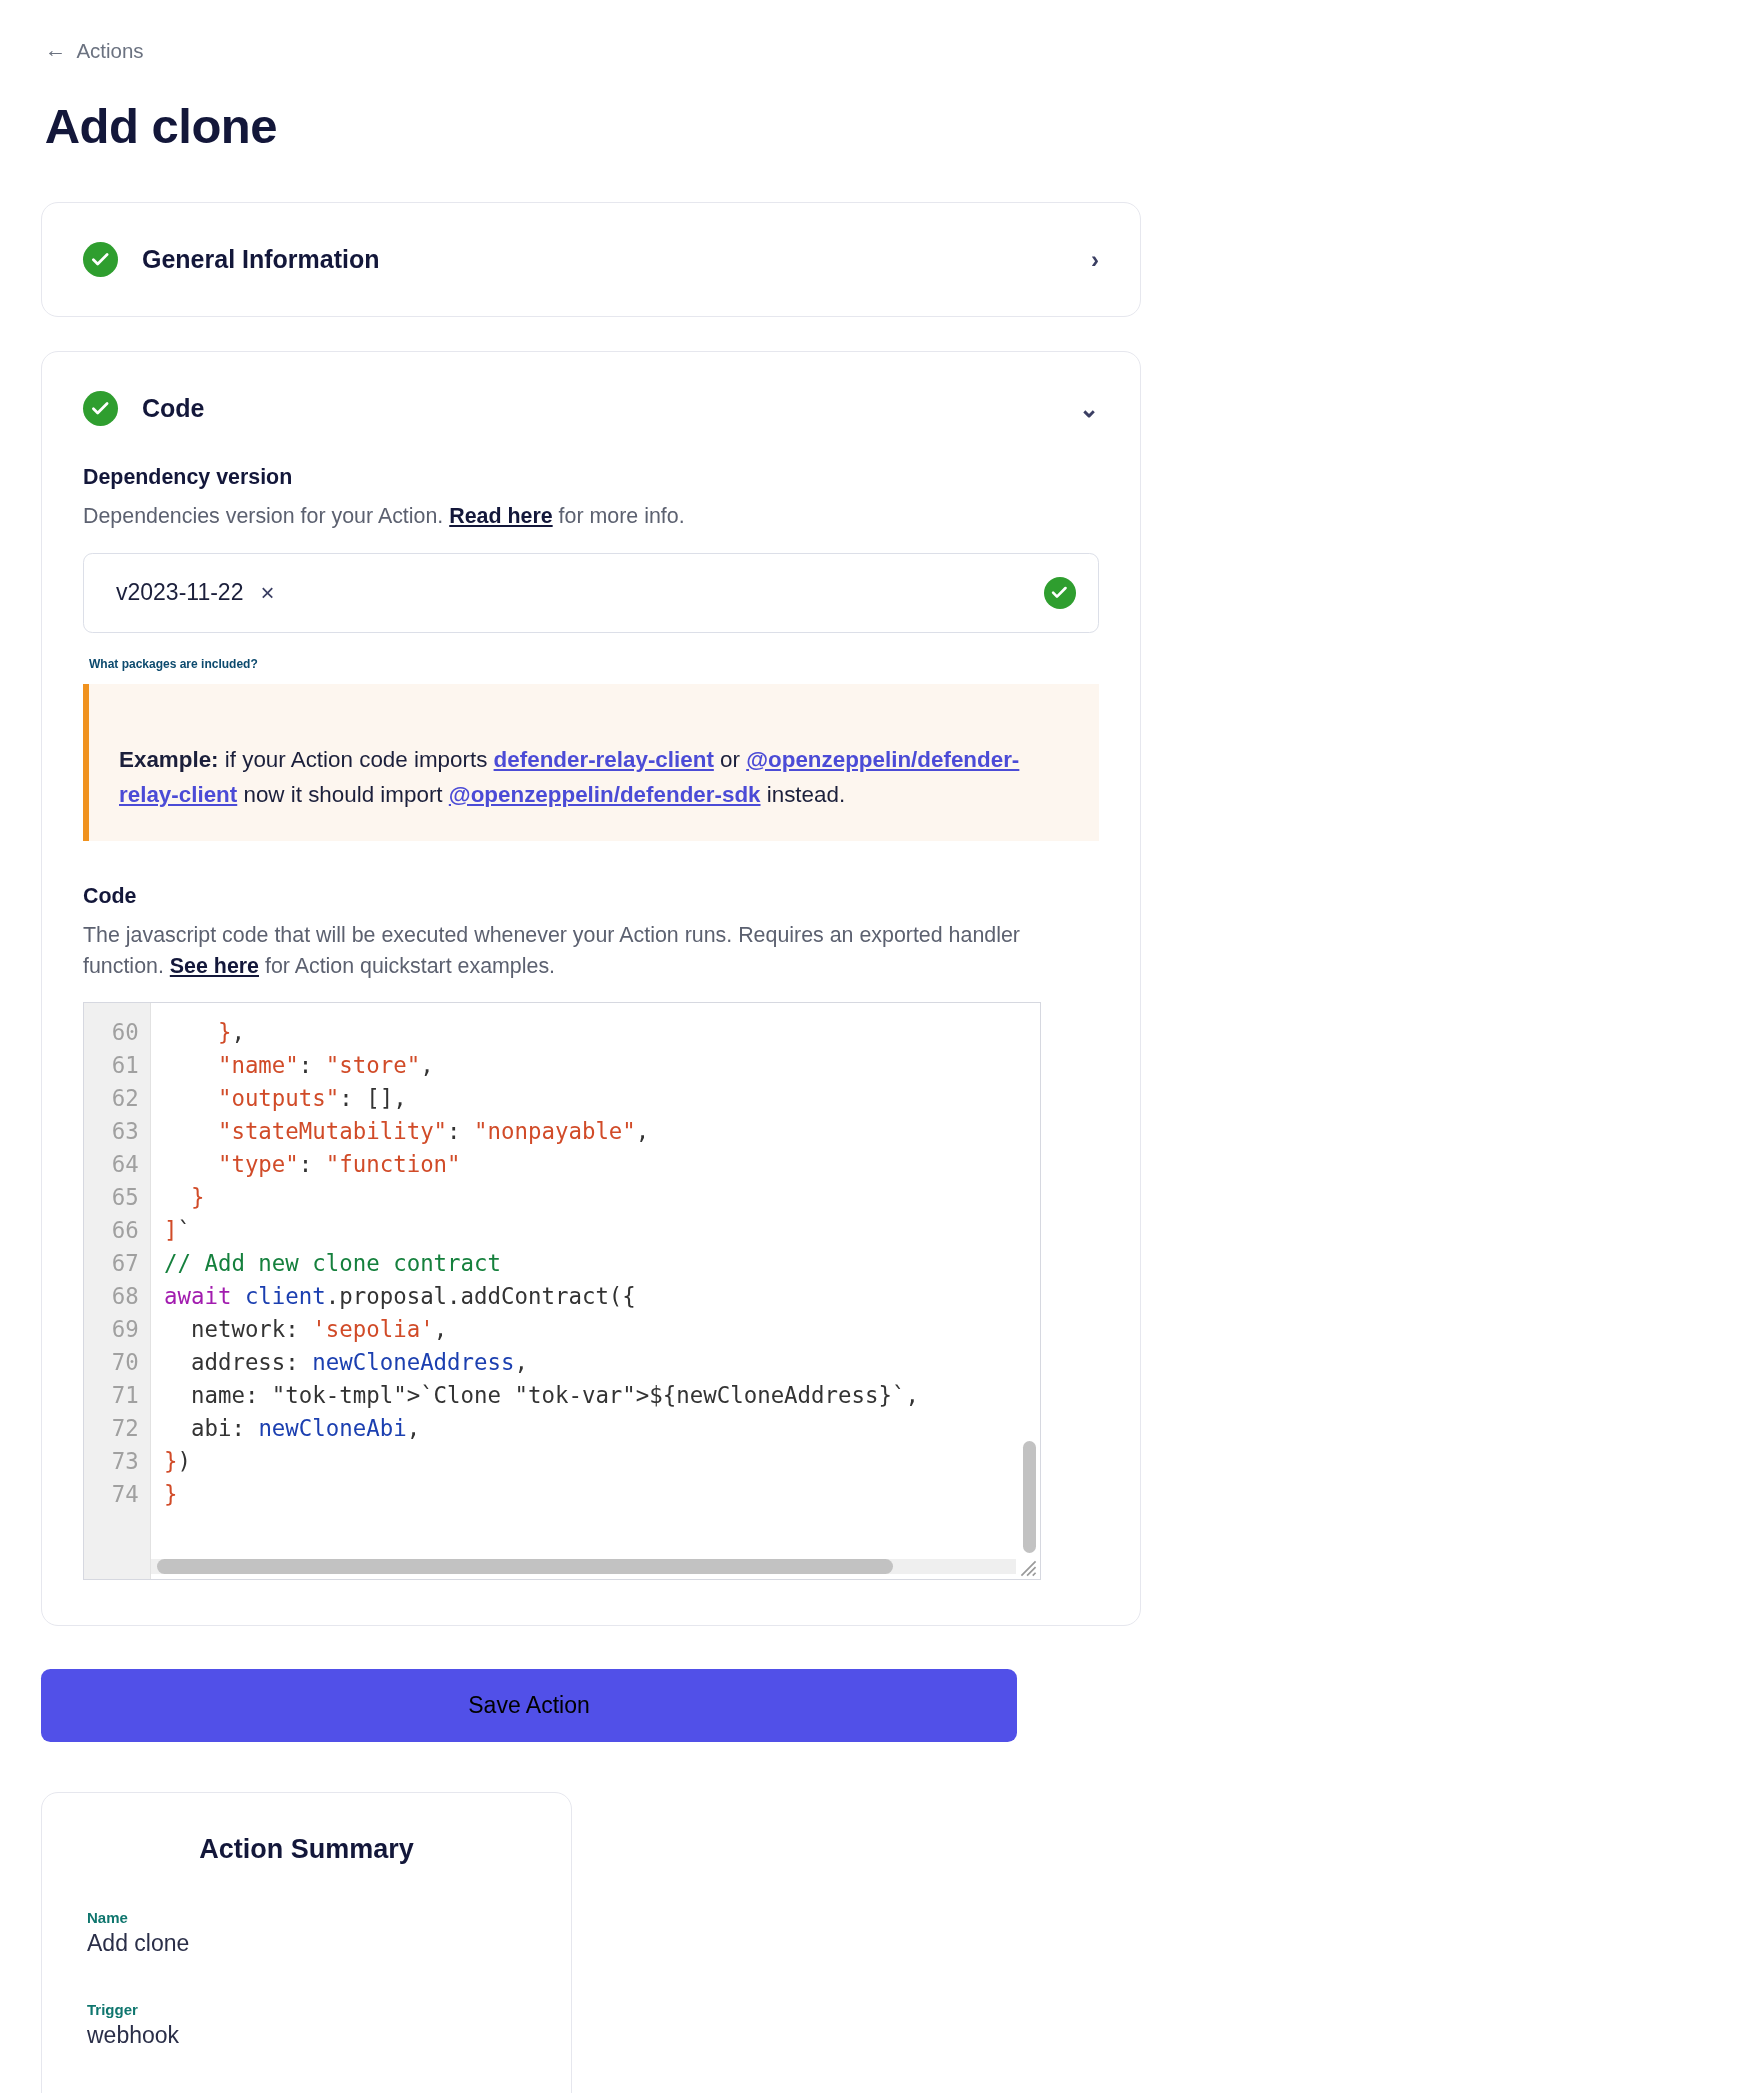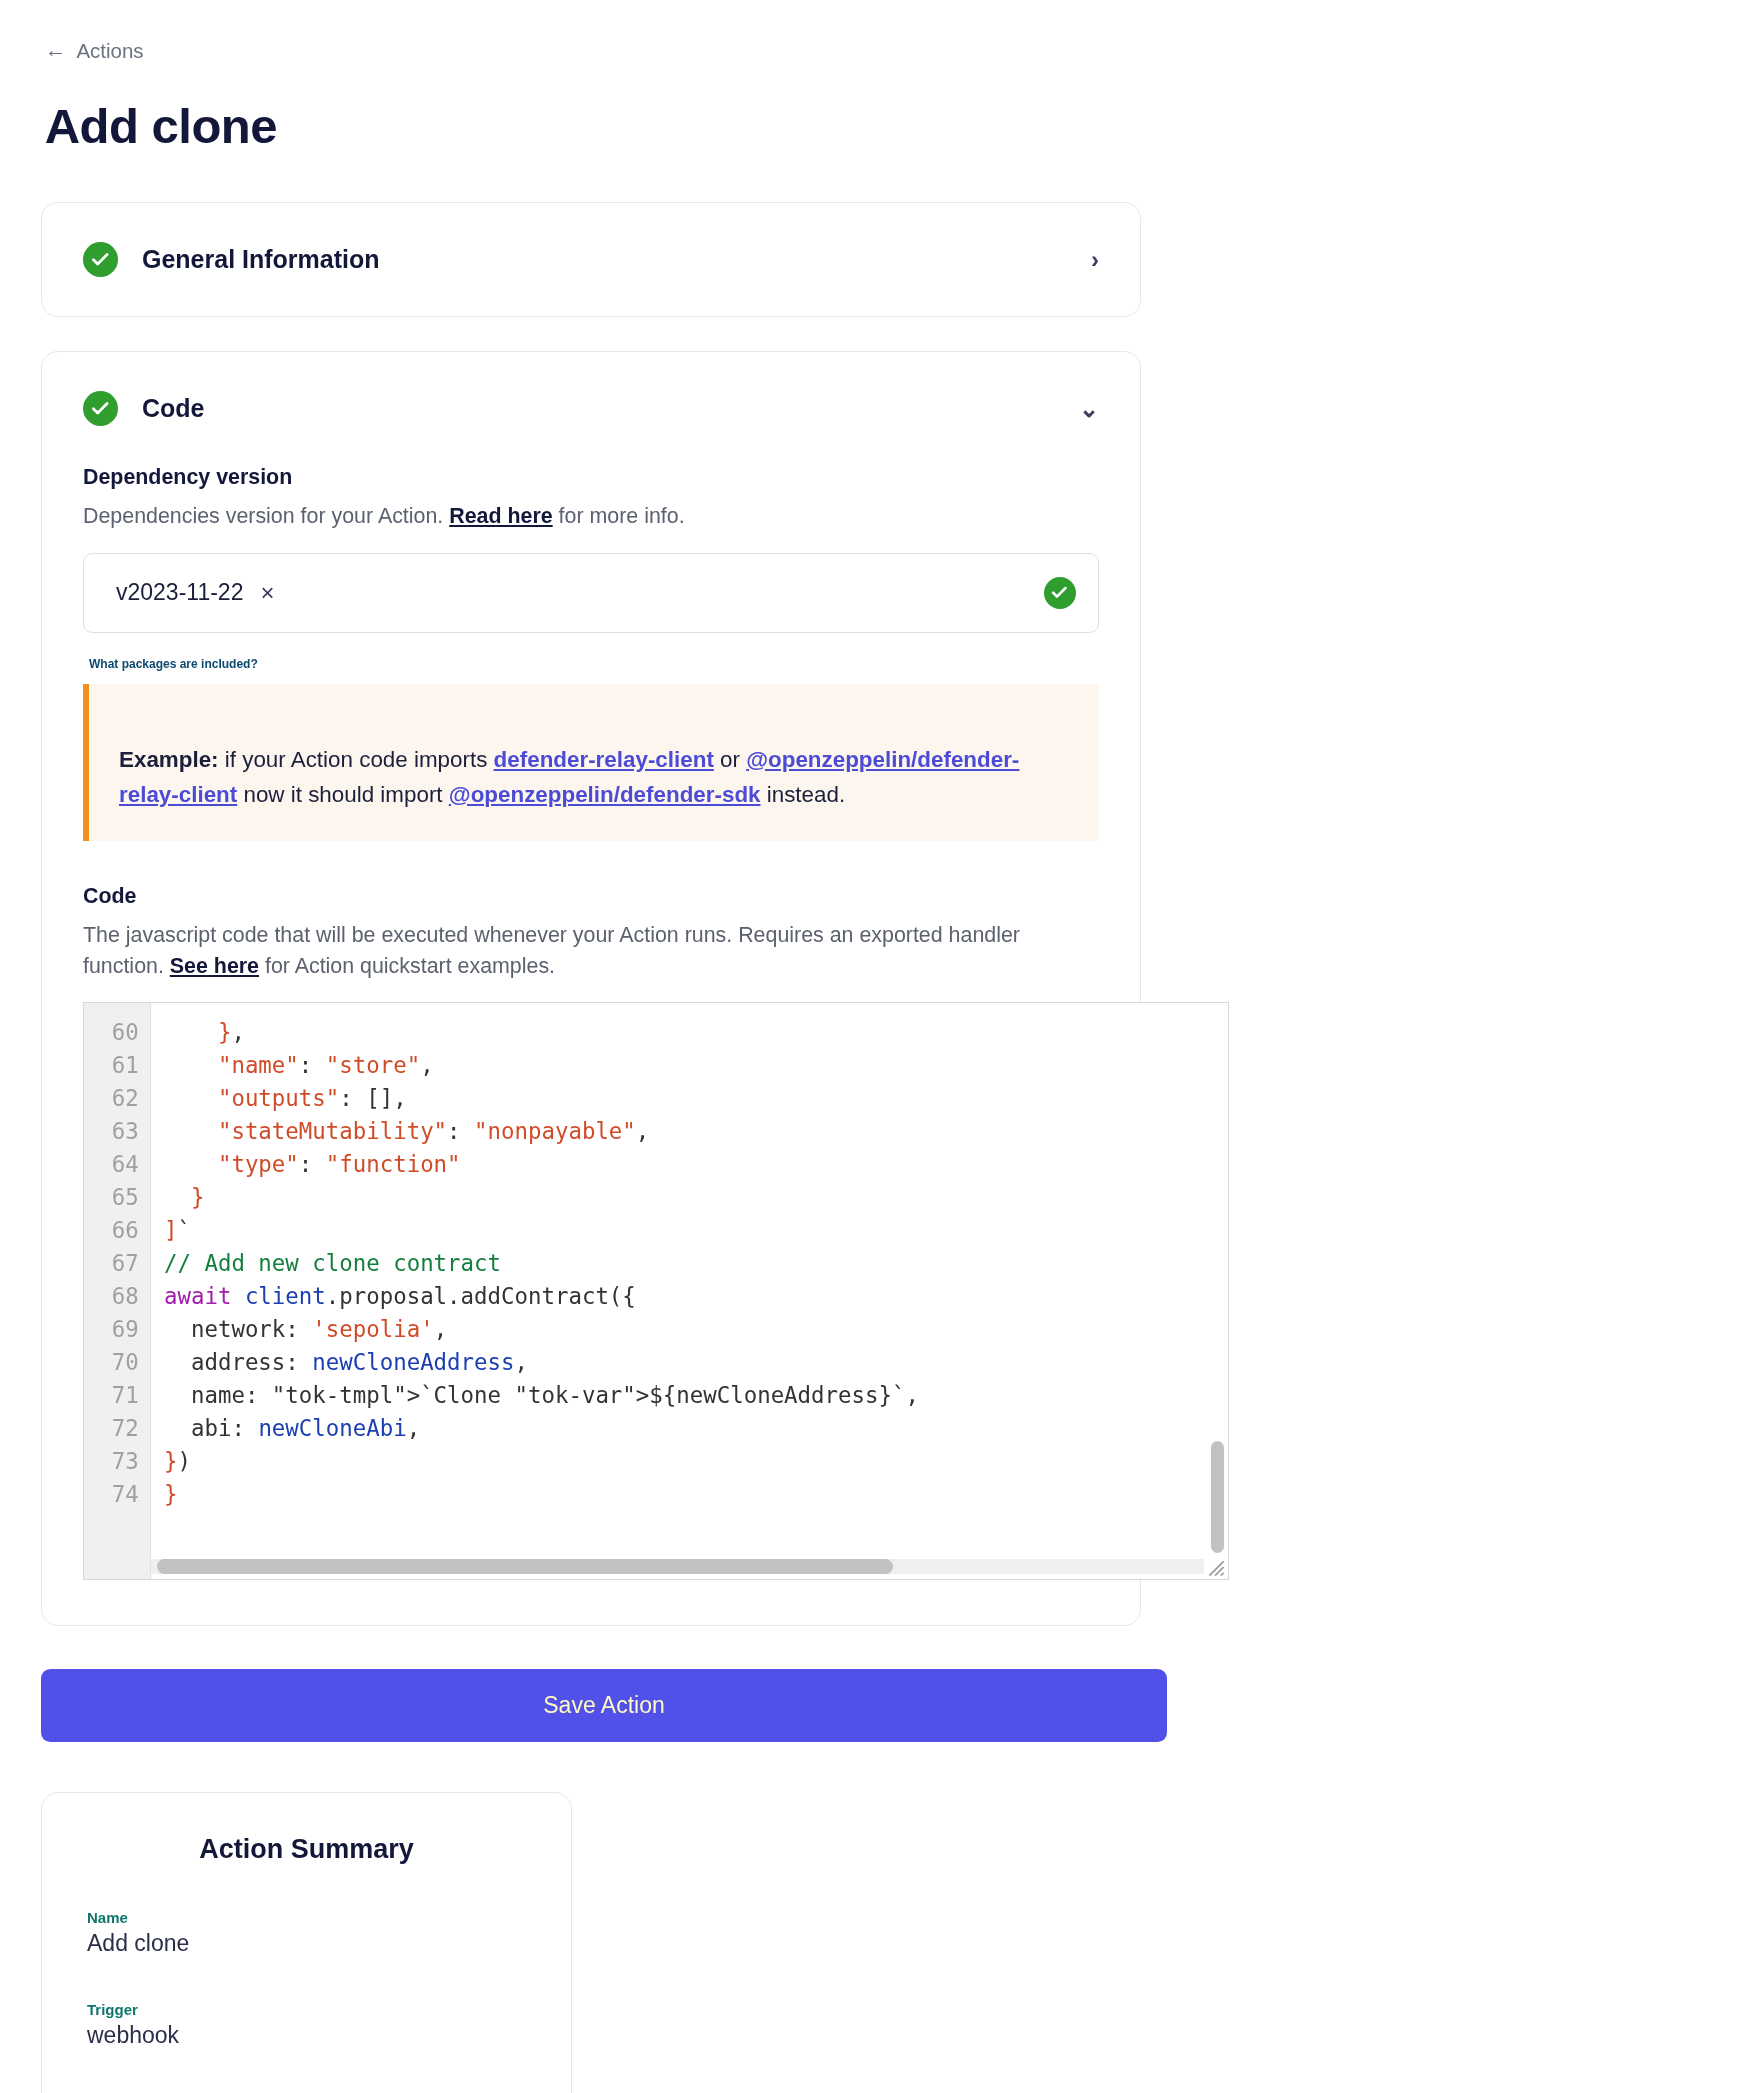--- a/index.html
+++ b/index.html
@@ -170,21 +170,21 @@
     text-decoration: underline;
   }
 
   .code-section { margin-top: 43px; }
 
   
   .editor {
     margin-top: 20.5px;
     border: 0.9px solid #d6d8e0;
     background: #fbfbfb;
-    width: 1146px;
+    width: 958px;
     height: 578px;
     position: relative;
     overflow: hidden;
     font-family: "DejaVu Sans Mono", monospace;
   }
   .editor-inner {
     display: flex;
     height: 100%;
     font-size: 22.4px;
     line-height: 33px;
@@ -268,24 +268,24 @@
   .summary-val {
     font-size: 23px;
     color: #2a2e48;
     margin-bottom: 22.4px;
   }
   .summary-val:last-child { margin-bottom: 0; }
 
   
   .save-button {
     margin: 43px 0 0 0;
-    width: 1126px;
+    width: 976px;
     height: 73px;
     background: #5150e8;
-    color: #fef9c3;
+    color: #000000;
     border: none;
     border-radius: 9.3px;
     font-size: 23px;
     font-family: "Liberation Sans", sans-serif;
     cursor: pointer;
   }
 </style>
 </head>
 <body>
 

